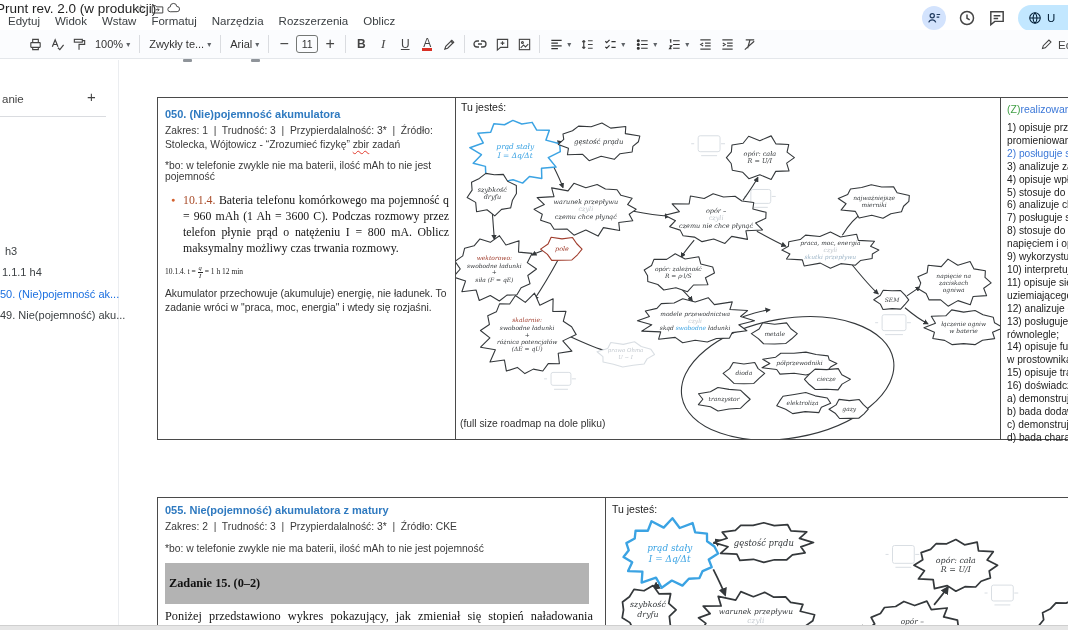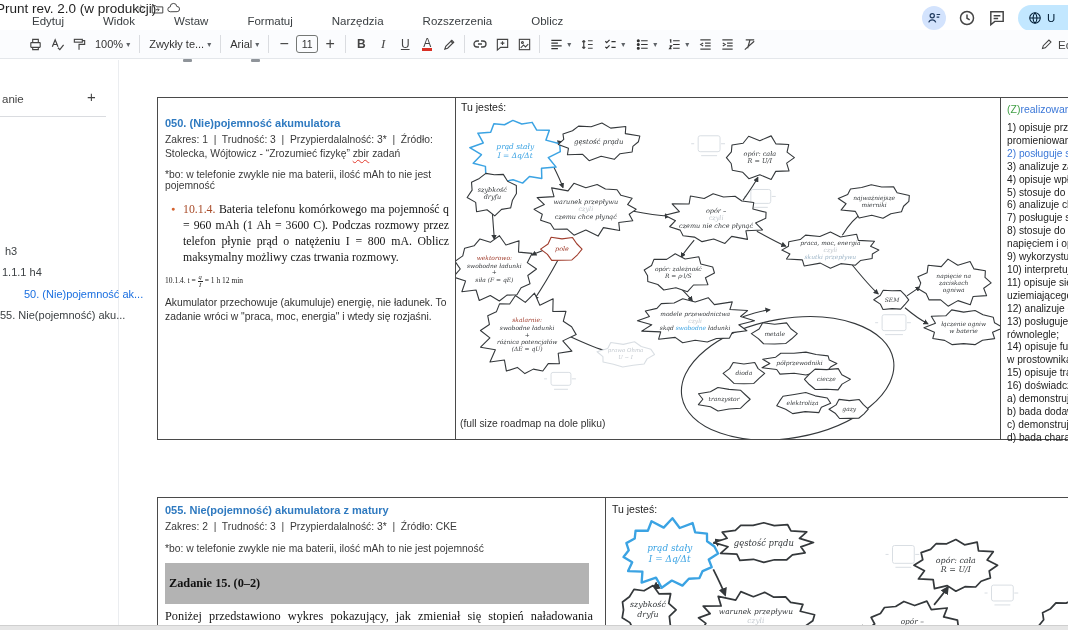--- a/index.html
+++ b/index.html
@@ -3,21 +3,21 @@
 <meta charset="utf-8">
 <style>
   html,body{margin:0;padding:0;}
   body{width:1068px;height:630px;overflow:hidden;position:relative;background:#fff;
        font-family:"Liberation Sans",sans-serif;color:#202124;}
   
   #titlebar{position:absolute;left:0;top:0;width:1068px;height:30px;background:#fff;}
   #doc-title{position:absolute;left:-4px;top:1px;font-size:13.5px;color:#1f1f1f;white-space:nowrap;}
   .t-ico{position:absolute;top:2px;width:14px;height:14px;color:#444;font-size:12px;line-height:14px;text-align:center;}
   #menubar{position:absolute;left:8px;top:15px;display:flex;gap:15px;font-size:11.5px;color:#3c4043;}
-  .menu-item{cursor:default;margin-left:24px;}
+  .menu-item{cursor:default;}
   #top-right{position:absolute;right:0;top:5px;height:26px;display:flex;align-items:center;gap:12px;}
   .tr-ico{width:18px;height:18px;color:#444;}
   #presence{width:24px;height:24px;border-radius:50%;background:#d3e3fd;display:flex;align-items:center;justify-content:center;color:#1f3a5f;}
   #share-pill{height:26px;background:#c2e7ff;border-radius:13px 0 0 13px;display:flex;align-items:center;gap:5px;
               padding:0 6px 0 10px;color:#001d35;font-size:11.5px;width:34px;}
   
   #toolbar{position:absolute;left:0;top:30px;width:1068px;height:29px;background:#fbfcfe;
            border-bottom:1px solid #e4e7eb;display:flex;align-items:center;padding-left:25px;box-sizing:border-box;gap:2px;}
   .tb{height:22px;min-width:20px;display:flex;align-items:center;justify-content:center;color:#444;border-radius:3px;}
   .tb svg{display:block;}
@@ -30,24 +30,24 @@
   .tb-i{font-family:"Liberation Serif",serif;font-style:italic;font-size:13px;}
   .tb-u{text-decoration:underline;font-size:12px;}
   .tb-a{font-size:12px;line-height:10px;border-bottom:3px solid #d93025;padding:0 1px;}
   #modebtn{position:absolute;left:1040px;top:38px;display:flex;align-items:center;gap:5px;font-size:11.5px;color:#444;}
   
   #sidebar{position:absolute;left:0;top:60px;width:118px;height:566px;background:#fff;border-right:1px solid #ebedf0;}
   #sb-header{position:absolute;left:2px;top:33px;font-size:11.5px;color:#444;}
   #sb-plus{position:absolute;left:87px;top:28px;font-size:15px;color:#444;}
   #sb-div{position:absolute;left:0;top:56px;width:106px;height:1px;background:#dadce0;}
   .sb-item{position:absolute;font-size:11px;color:#3c4043;white-space:nowrap;}
-  .sb-item.active{color:#1a6fe0;padding-left:24px;}
+  .sb-item.active{color:#1a6fe0;}
   
   .cell{position:absolute;background:#fff;border:1px solid #4a4a4a;box-sizing:border-box;}
-  #r1l{left:157px;top:97px;width:299px;height:343px;padding:19px 7px;}
+  #r1l{left:157px;top:97px;width:299px;height:343px;padding:10px 7px;}
   #r1m{left:455px;top:97px;width:546px;height:343px;}
   #r1r{left:1000px;top:97px;width:175px;height:343px;padding:5px 6px;}
   #r2l{left:157px;top:497px;width:449px;height:200px;padding:6px 7px;}
   #r2m{left:605px;top:497px;width:475px;height:200px;}
   .h-blue{font-size:11px;font-weight:bold;color:#2f7ac0;}
   .meta{margin-top:4px;font-size:10.3px;color:#3a3a3a;line-height:1.32;}
   .misspell{text-decoration:underline wavy #e33b2e 1px;text-underline-offset:2px;}
   .note{margin-top:9px;font-size:10.3px;color:#3a3a3a;}
   #problem{position:relative;margin-top:10px;padding-left:18px;width:266px;
            font-family:"Liberation Serif",serif;font-size:11.8px;line-height:1.36;text-align:justify;color:#141414;}
@@ -256,21 +256,21 @@
 </div>
 
 <div id="sidebar">
   <span id="sb-header">anie</span>
   <span id="sb-plus">+</span>
   <div id="sb-div"></div>
   <div id="sb-items">
       <div class="sb-item" style="top: 185px; left: 5px;">h3</div>
       <div class="sb-item" style="top: 206px; left: 2px;">1.1.1 h4</div>
       <div class="sb-item active" style="top: 228px; left: 0px;">50. (Nie)pojemność ak...</div>
-      <div class="sb-item" style="top: 249px; left: 0px;">55. Nie(pojemność) aku...</div>
+      <div class="sb-item" style="top: 249px; left: 0px;">49. Nie(pojemność) aku...</div>
     </div>
 </div>
 
 <div class="remnant" style="left:183px;width:9px;"></div>
 <div class="remnant" style="left:251px;width:9px;"></div>
 
 <div class="cell" id="r1l">
   <div class="h-blue">050. (Nie)pojemność akumulatora</div>
   <div class="meta"><span>Zakres: 1 &nbsp;|&nbsp; Trudność: 3 &nbsp;|&nbsp; Przypierdalalność: 3* &nbsp;|&nbsp; Źródło: Stolecka, Wójtowicz - “Zrozumieć fizykę” </span><span class="misspell">zbir</span><span> zadań</span></div>
   <div class="note">*bo: w telefonie zwykle nie ma baterii, ilość mAh to nie jest pojemność</div>

